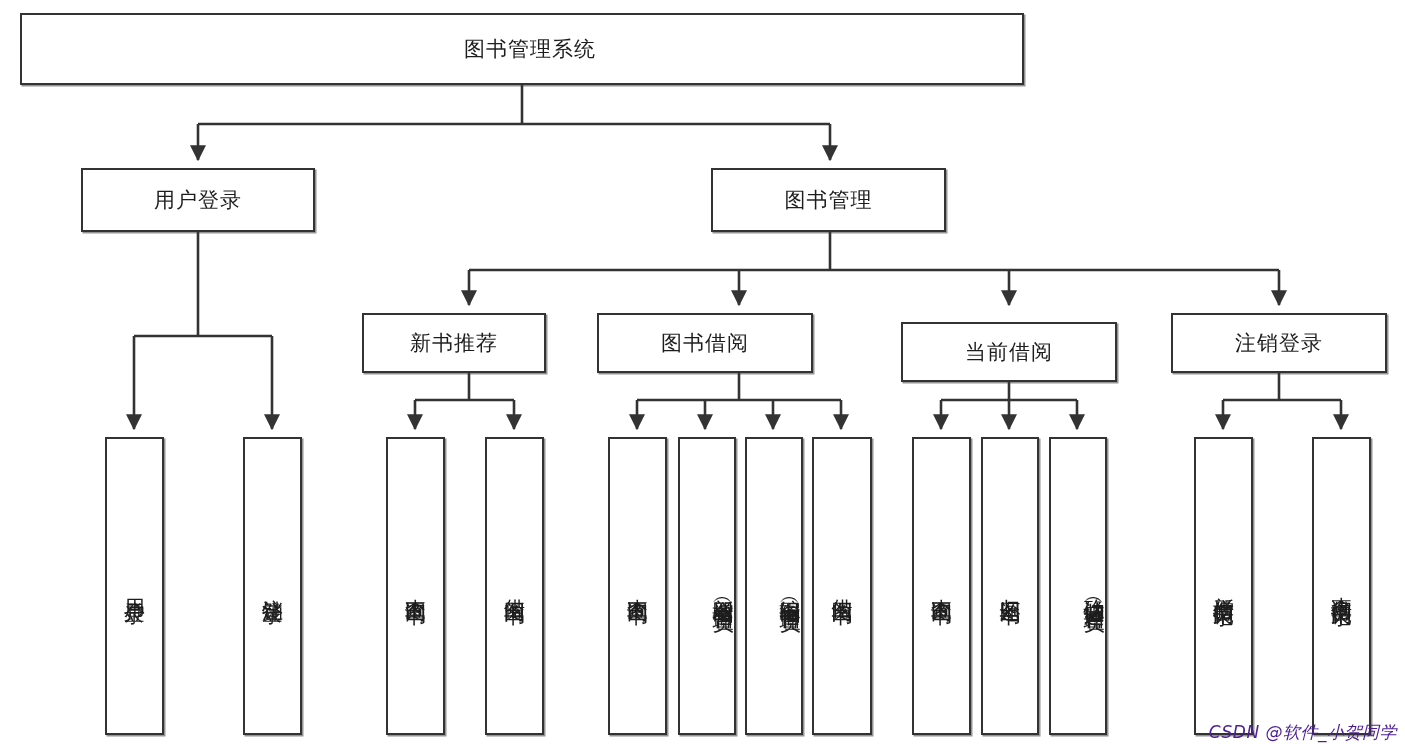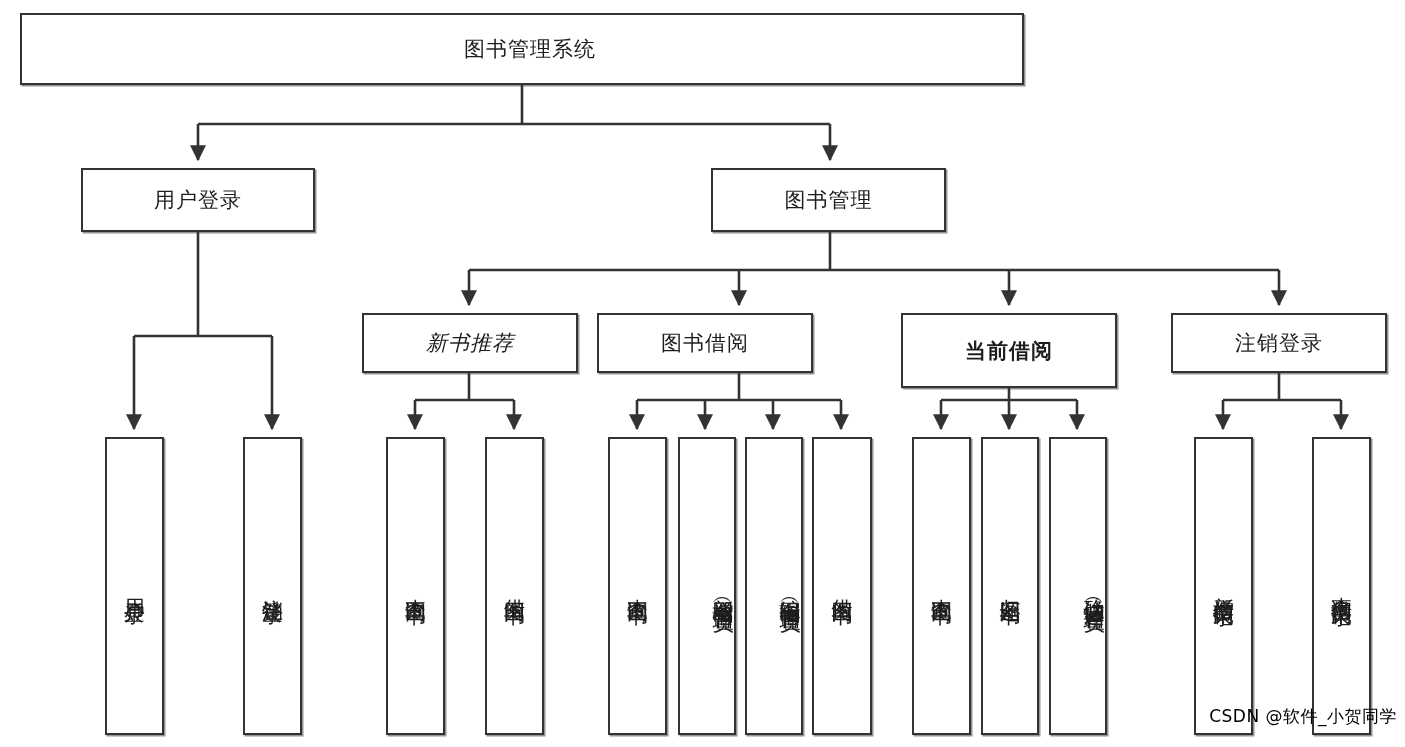--- a/index.html
+++ b/index.html
@@ -31,25 +31,26 @@
     align-items:flex-start;
     justify-content:center;
     padding-top:10px;
     line-height:1.05;
   }
   .node.vert.topalign{align-items:flex-start;}
   .node.vert.midalign{align-items:center;padding-top:0;}
 
   .watermark{
     position:absolute;
-    right:8px;bottom:19px;
+    right:8px;bottom:3px;
     font-size:17px;
-    color:#000000;
+    color:#4c1d95;
     white-space:nowrap;
     letter-spacing:.5px;
+    font-style:italic;
   }
 </style>
 </head>
 <body>
 
 <svg id="diagram" viewBox="0 0 1405 747" xmlns="http://www.w3.org/2000/svg">
   <defs>
     <marker id="arrow" viewBox="0 0 10 10" refX="9.2" refY="5" markerWidth="6.2" markerHeight="6.2" orient="auto-start-reverse">
       <path d="M 0 0 L 10 5 L 0 10 z" fill="#333333"></path>
     </marker>
@@ -96,23 +97,23 @@
     <path d="M 1223 400 L 1223 429" marker-end="url(#arrow)"></path>
     <path d="M 1341 400 L 1341 429" marker-end="url(#arrow)"></path>
   </g>
 </svg>
 
 <div class="node horiz" style="left:20px;top:13px;width:1004px;height:72px;padding-left:16px;">图书管理系统</div>
 
 <div class="node horiz" style="left:81px;top:168px;width:234px;height:64px;">用户登录</div>
 <div class="node horiz" style="left:711px;top:168px;width:235px;height:64px;">图书管理</div>
 
-<div class="node horiz" style="left:362px;top:313px;width:216px;height:60px;font-style:italic;">新书推荐</div>
+<div class="node horiz" style="left:362px;top:313px;width:184px;height:60px;">新书推荐</div>
 <div class="node horiz" style="left:597px;top:313px;width:216px;height:60px;">图书借阅</div>
-<div class="node horiz" style="left:901px;top:313px;width:216px;height:75px;font-weight:bold;">当前借阅</div>
+<div class="node horiz" style="left:901px;top:322px;width:216px;height:60px;">当前借阅</div>
 <div class="node horiz" style="left:1171px;top:313px;width:216px;height:60px;">注销登录</div>
 
 <div class="node vert midalign" style="left:105px;top:437px;width:59px;height:298px;">用户登录</div>
 <div class="node vert midalign" style="left:243px;top:437px;width:59px;height:298px;">注销登录</div>
 
 <div class="node vert midalign" style="left:386px;top:437px;width:59px;height:298px;">查询图书</div>
 <div class="node vert midalign" style="left:485px;top:437px;width:59px;height:298px;">借阅图书</div>
 
 <div class="node vert midalign" style="left:608px;top:437px;width:59px;height:298px;">查询图书</div>
 <div class="node vert topalign" style="left:678px;top:437px;width:58px;height:298px;">新增图书（管理员）</div>

